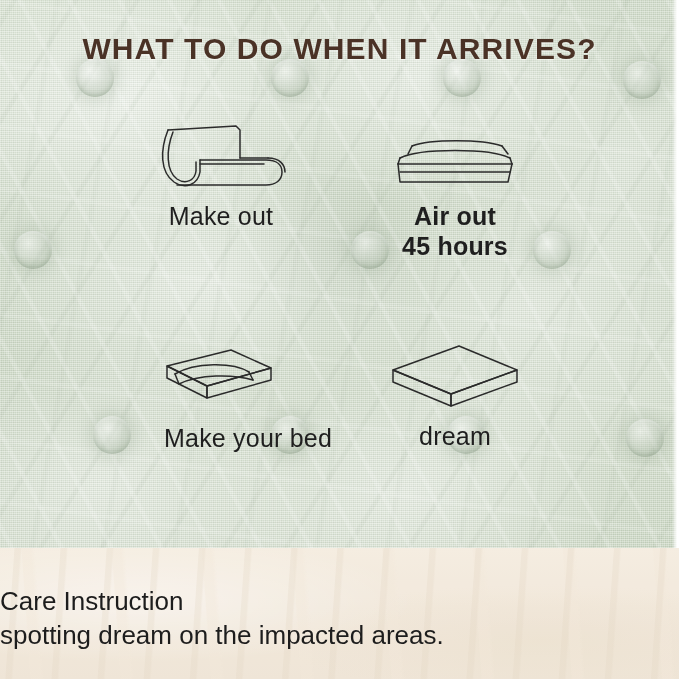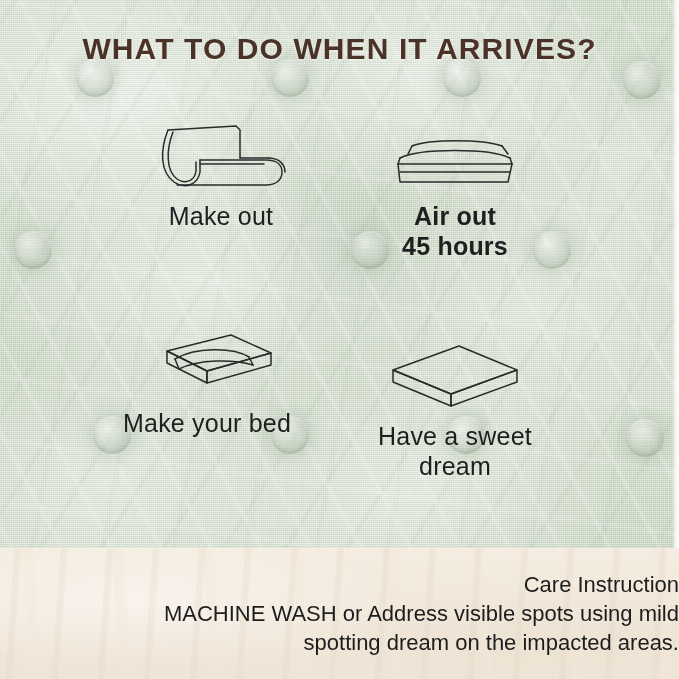--- a/index.html
+++ b/index.html
@@ -150,21 +150,21 @@
   .step-label {
     font-family: "Liberation Sans", sans-serif;
     font-size: 25px;
     line-height: 1.18;
     color: #1f1f1f;
     letter-spacing: 0.2px;
   }
 
   .step-take-out   { left: 96px;  top: 110px; }
   .step-air-out    { left: 330px; top: 110px; font-weight: bold; }
-  .step-make-bed   { left: 82px;  top: 317px; }
+  .step-make-bed   { left: 82px;  top: 332px; text-align: right; }
   .step-sweet      { left: 330px; top: 330px; }
 
   
   .care-panel {
     position: absolute;
     left: 0;
     top: 548px;
     width: 679px;
     height: 131px;
     overflow: hidden;
@@ -190,24 +190,24 @@
     background:
       radial-gradient(ellipse 400px 90px at 20% 40%, rgba(255,255,255,0.55), rgba(255,255,255,0) 70%),
       radial-gradient(ellipse 380px 80px at 80% 70%, rgba(233,220,200,0.45), rgba(233,220,200,0) 70%),
       linear-gradient(180deg, #f6eee2 0%, #f2e9dc 45%, #efe5d6 100%);
     mix-blend-mode: normal;
     opacity: 0.85;
   }
   .care-text {
     position: relative;
     z-index: 2;
-    padding-top: 22px;
-    text-align: right;
+    padding-top: 36px;
+    text-align: left;
     font-family: "Liberation Sans", sans-serif;
-    font-size: 22px;
+    font-size: 26px;
     line-height: 1.32;
     color: #1d1d1d;
   }
 
   
   .edge-strip {
     position: absolute;
     right: 0;
     top: 0;
     width: 6px;
@@ -323,28 +323,26 @@
 
           <path d="M8 34 L74 10 L132 34 L66 58 Z"></path>
 
           <path d="M8 34 L8 46 L66 70 L66 58 Z"></path>
 
           <path d="M66 58 L66 70 L132 46 L132 34 Z"></path>
         </g>
       </svg>
     </div>
     <div class="step-label">
-      <div>Have a sweet</div>
       <div>dream</div>
     </div>
   </div>
 
   <div class="care-panel">
     <div class="care-texture2"></div>
     <div class="care-texture"></div>
     <div class="care-text">
       <div>Care Instruction</div>
-      <div>MACHINE WASH or Address visible spots using mild</div>
       <div>spotting dream on the impacted areas.</div>
     </div>
   </div>
 
 </div>
 
 </body></html>

